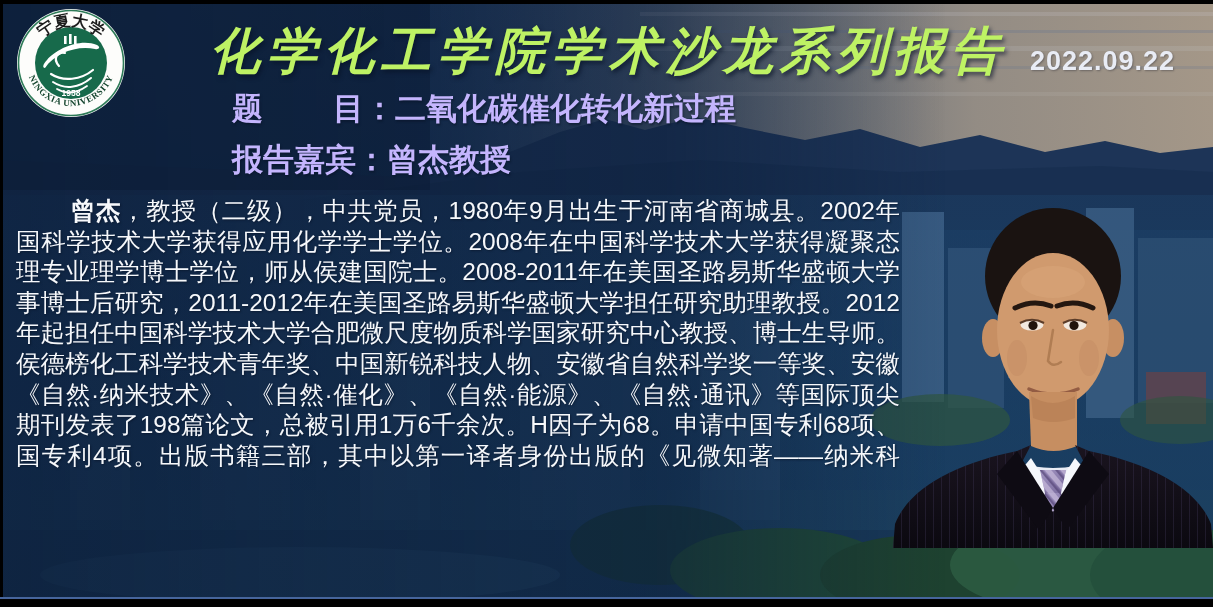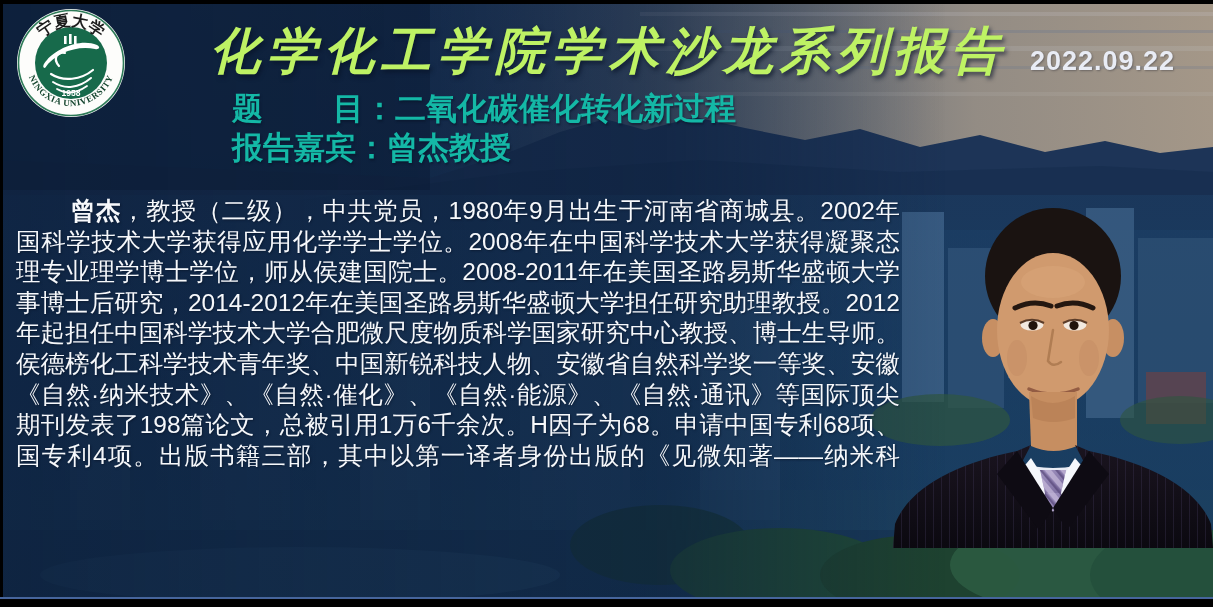--- a/index.html
+++ b/index.html
@@ -27,26 +27,26 @@
     text-shadow:2px 3px 4px rgba(8,18,38,.65);
     white-space:nowrap;
   }
   .date{
     position:absolute;left:1030px;top:46px;z-index:10;
     font-size:27px;font-weight:bold;color:#e9ecf5;letter-spacing:1px;
     text-shadow:1px 1px 2px rgba(40,40,50,.4);
   }
   .topic-row,.speaker-row{
     position:absolute;left:232px;z-index:10;
-    font-size:31px;font-weight:bold;color:#14b8a6;
+    font-size:31px;font-weight:bold;color:#c4b5fd;
     text-shadow:1px 2px 2px rgba(10,20,40,.55);
     white-space:nowrap;
   }
   .topic-row{top:88px;}
-  .speaker-row{top:127px;}
+  .speaker-row{top:139px;}
   .label-gap{display:inline-block;width:70px;}
 
   
   .bio{
     position:absolute;left:16px;top:196px;width:884px;height:400px;z-index:10;
     font-size:24.5px;line-height:30.6px;color:#f6f8fb;
     text-shadow:1px 1px 2px rgba(8,18,36,.6);
   }
   .bio-line{
     height:30.6px;overflow:hidden;
@@ -167,21 +167,21 @@
   <span>题</span><span class="label-gap"></span><span>目：</span><span>二氧化碳催化转化新过程</span>
 </div>
 <div class="speaker-row">
   <span>报告嘉宾：</span><span>曾杰教授</span>
 </div>
 
 <div class="bio">
   <div class="bio-line"><span class="indent"></span><span class="bio-name">曾杰</span><span>，教授（二级），中共党员，1980年9月出生于河南省商城县。2002年在中</span></div>
   <div class="bio-line">国科学技术大学获得应用化学学士学位。2008年在中国科学技术大学获得凝聚态物</div>
   <div class="bio-line">理专业理学博士学位，师从侯建国院士。2008-2011年在美国圣路易斯华盛顿大学从</div>
-  <div class="bio-line">事博士后研究，2014-2012年在美国圣路易斯华盛顿大学担任研究助理教授。2012</div>
+  <div class="bio-line">事博士后研究，2011-2012年在美国圣路易斯华盛顿大学担任研究助理教授。2012</div>
   <div class="bio-line">年起担任中国科学技术大学合肥微尺度物质科学国家研究中心教授、博士生导师。入</div>
   <div class="bio-line">侯德榜化工科学技术青年奖、中国新锐科技人物、安徽省自然科学奖一等奖、安徽青</div>
   <div class="bio-line">《自然·纳米技术》、《自然·催化》、《自然·能源》、《自然·通讯》等国际顶尖学术</div>
   <div class="bio-line">期刊发表了198篇论文，总被引用1万6千余次。H因子为68。申请中国专利68项、美</div>
   <div class="bio-line">国专利4项。出版书籍三部，其中以第一译者身份出版的《见微知著——纳米科学》</div>
 </div>
 
 <svg id="portrait" width="320" height="352" viewBox="0 0 320 352" role="img">
   <defs>
     <linearGradient id="suitGrad" x1="0" y1="0" x2="0" y2="1">

